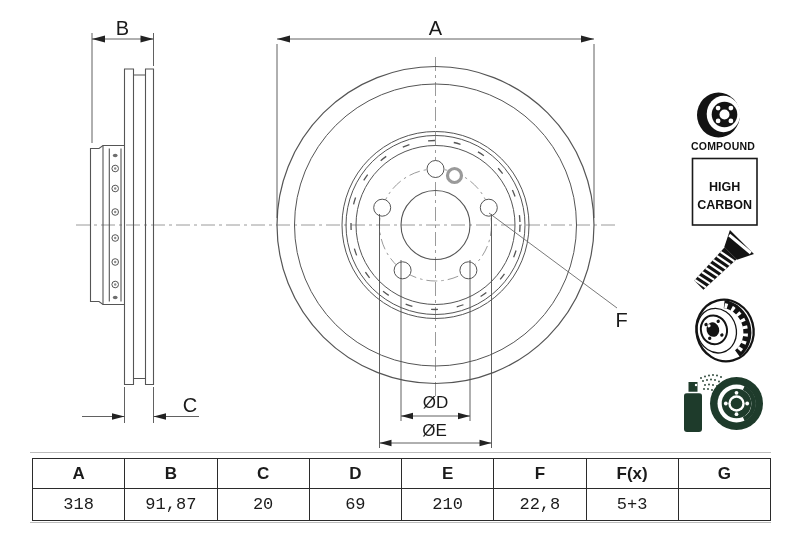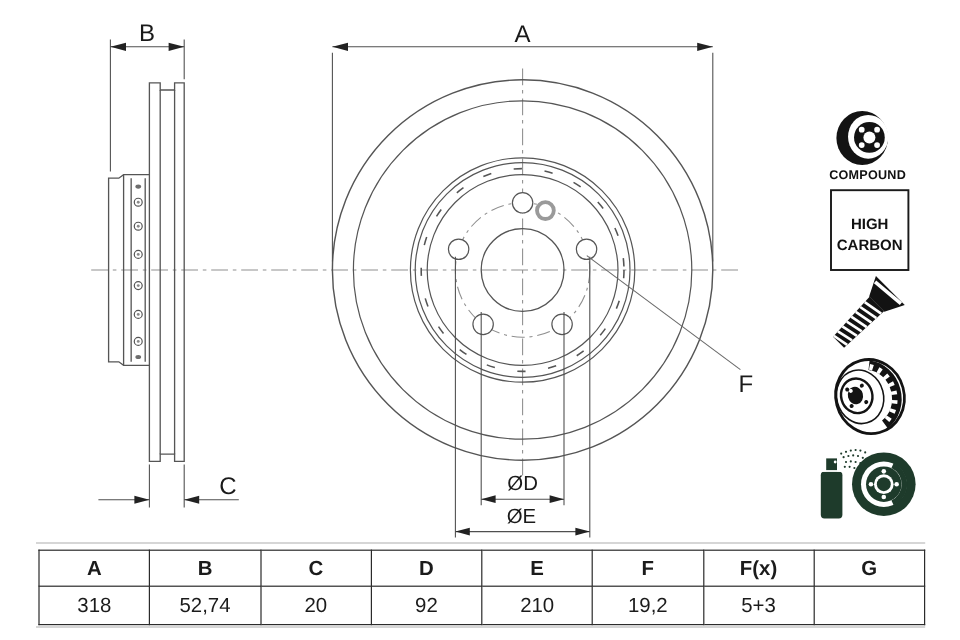--- a/index.html
+++ b/index.html
@@ -6,21 +6,21 @@
   #stage{position:relative;width:800px;height:533px;background:#fff;overflow:hidden;
          font-family:"Liberation Sans",sans-serif;}
   #drawing{position:absolute;left:0;top:0;}
   .dimtext{fill:#1a1a1a;font-family:"Liberation Sans",sans-serif;}
   .badge-text{fill:#111;font-family:"Liberation Sans",sans-serif;font-weight:bold;}
   #spec-table-wrap{position:absolute;left:32px;top:458px;width:739px;height:62px;}
   #spec-table{width:100%;height:100%;border-collapse:collapse;table-layout:fixed;}
   #spec-table td{border:1.6px solid #2b2b2b;text-align:center;vertical-align:middle;
                  font-size:17px;color:#1b1b1b;padding:0;}
   #spec-table tr.hdr td{font-weight:bold;height:29px;}
-  #spec-table tr.val td{height:31px;}
+  #spec-table tr.val td{height:31px;font-family:Liberation Mono, monospace;}
   .grayline{position:absolute;left:30px;width:741px;height:1px;background:#bcbcbc;}
 </style>
 </head>
 <body>
 
 <div id="stage">
 
 <svg id="drawing" width="800" height="533" viewBox="0 0 800 533">
 
   <g stroke="#8f8f8f" stroke-width="0.9" fill="none">
@@ -252,25 +252,25 @@
         <td>B</td>
         <td>C</td>
         <td>D</td>
         <td>E</td>
         <td>F</td>
         <td>F(x)</td>
         <td>G</td>
       </tr>
       <tr class="val">
         <td>318</td>
-        <td>52,74</td>
+        <td>91,87</td>
         <td>20</td>
-        <td>92</td>
+        <td>69</td>
         <td>210</td>
-        <td>19,2</td>
+        <td>22,8</td>
         <td>5+3</td>
         <td></td>
       </tr>
     </tbody>
       </table>
   </div>
 
 </div>
 
 </body></html>

